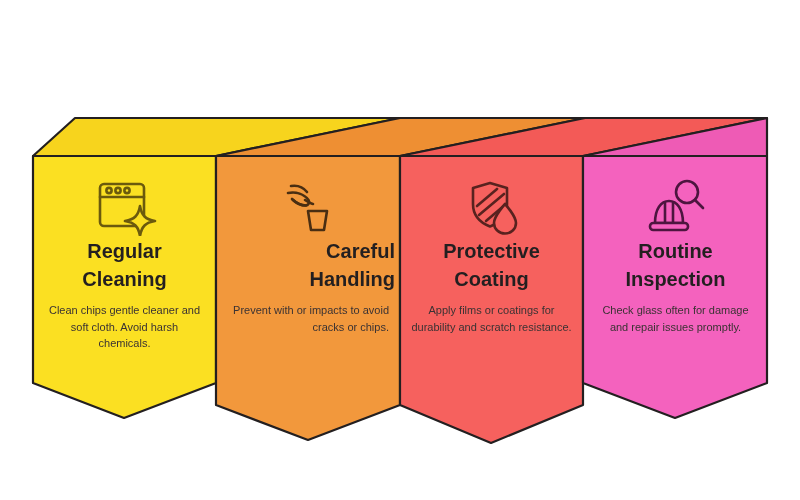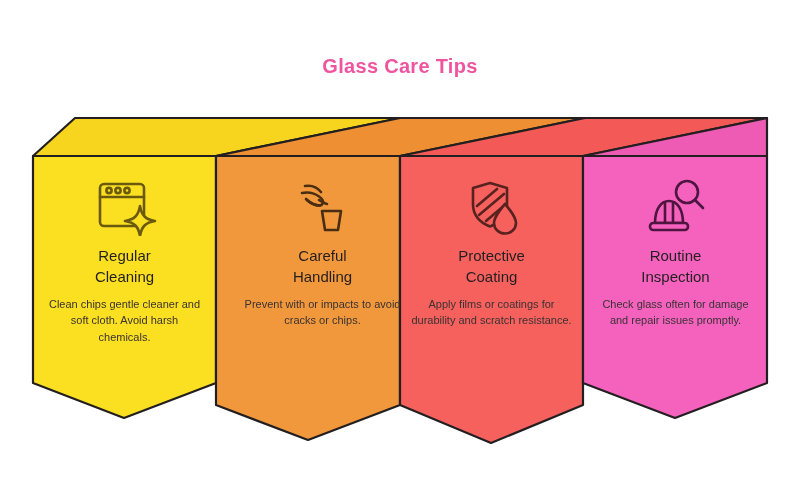--- a/index.html
+++ b/index.html
@@ -47,41 +47,40 @@
   .panel-content {
     position: absolute;
     text-align: center;
   }
   .panel-icon {
     display: block;
     margin: 0 auto;
     height: 58px;
   }
   .panel-heading {
-    font-size: 15px;
-    font-weight: normal;
+    font-size: 20px;
+    font-weight: bold;
     color: #231f20;
     line-height: 1.42;
-    margin-top: 9px;
+    margin-top: 1px;
     white-space: pre-line;
   }
   .panel-body {
     font-size: 11px;
     color: #3a3233;
     line-height: 1.52;
     margin-top: 8px;
     padding: 0 6px;
   }
 </style>
 </head>
 <body>
 
 <div id="infographic">
 
-  <div id="title">Glass Care Tips</div>
 
   <div id="panels">
 
     <svg class="panel-svg" viewBox="0 0 800 500">
       <g stroke="#231f20" stroke-width="2.2" stroke-linejoin="round">
 
         <polygon points="33,156 75,118 400,118 216,156" fill="#f7d41d"></polygon>
         <polygon points="33,156 216,156 216,383 124,418 33,383" fill="#fbe022"></polygon>
 
         <polygon points="216,156 400,118 585,118 400,156" fill="#ee8f33"></polygon>
@@ -104,21 +103,21 @@
           <circle cx="25" cy="12.5" r="2.6"></circle>
           <circle cx="34" cy="12.5" r="2.6"></circle>
           <path d="M47 28 C48.6 37.5 52.5 41.4 62 43 C52.5 44.6 48.6 48.5 47 58 C45.4 48.5 41.5 44.6 32 43 C41.5 41.4 45.4 37.5 47 28 Z" fill="#fbe022"></path>
         </g>
       </svg>
       <div class="panel-heading">Regular
 Cleaning</div>
       <div class="panel-body">Clean chips gentle cleaner and soft cloth. Avoid harsh chemicals.</div>
     </div>
 
-    <div class="panel-content" style="left:236px; top:178px; width:173px;">
+    <div class="panel-content" style="left:222px; top:178px; width:173px;text-align:right;">
       <svg class="panel-icon" viewBox="0 0 64 58" fill="none">
         <g stroke="#4a2e12" stroke-width="2.6" stroke-linejoin="round" stroke-linecap="round">
           <path d="M14 8 C20 7 26 9 30 14"></path>
           <path d="M11 15 C19 13.5 27 16 31.5 22 C33 24.5 31.5 27.5 28.5 27.5 C24 27.5 19 25 15 21"></path>
           <path d="M16 22 C20 25.5 25 27.5 29 27.5"></path>
           <path d="M28 22 C31 24 33.5 25.5 36 26"></path>
           <path d="M31 33 L50 33 L47 52 L34 52 Z"></path>
         </g>
       </svg>
       <div class="panel-heading">Careful

